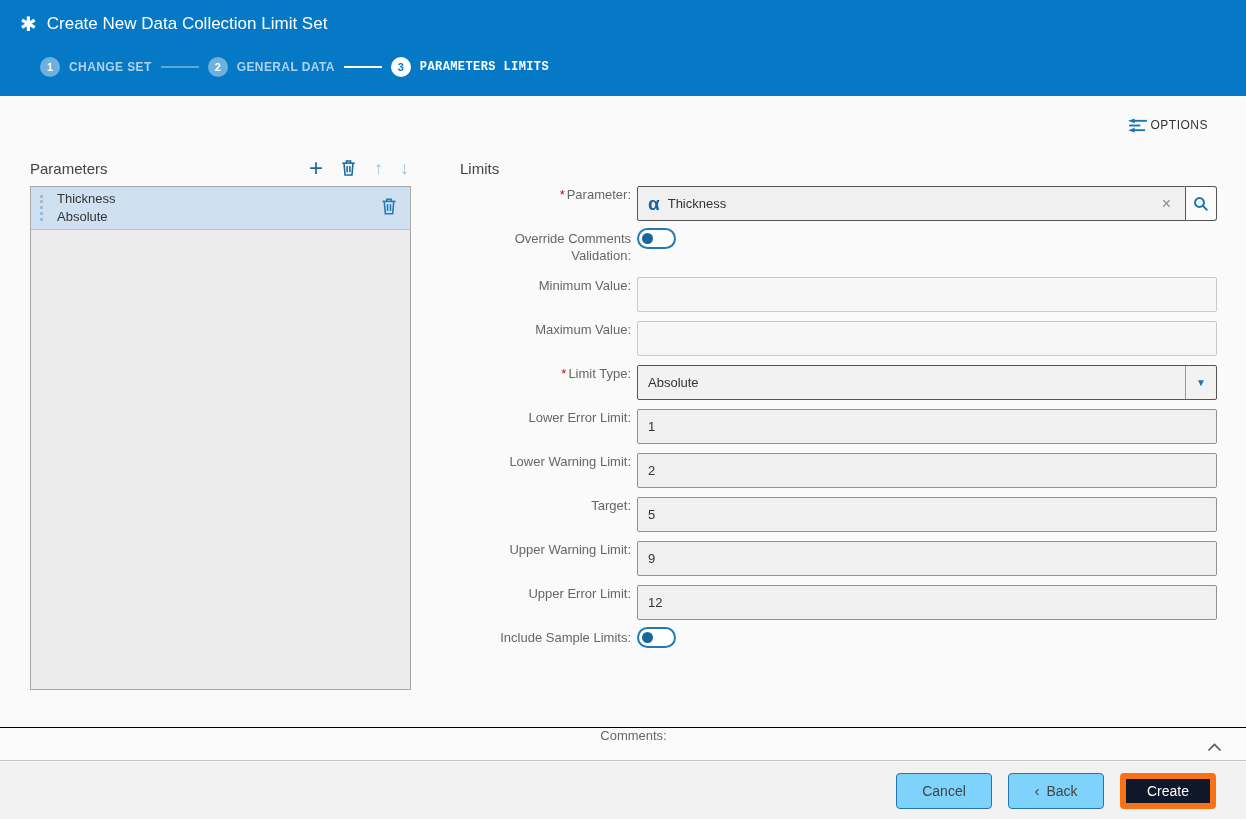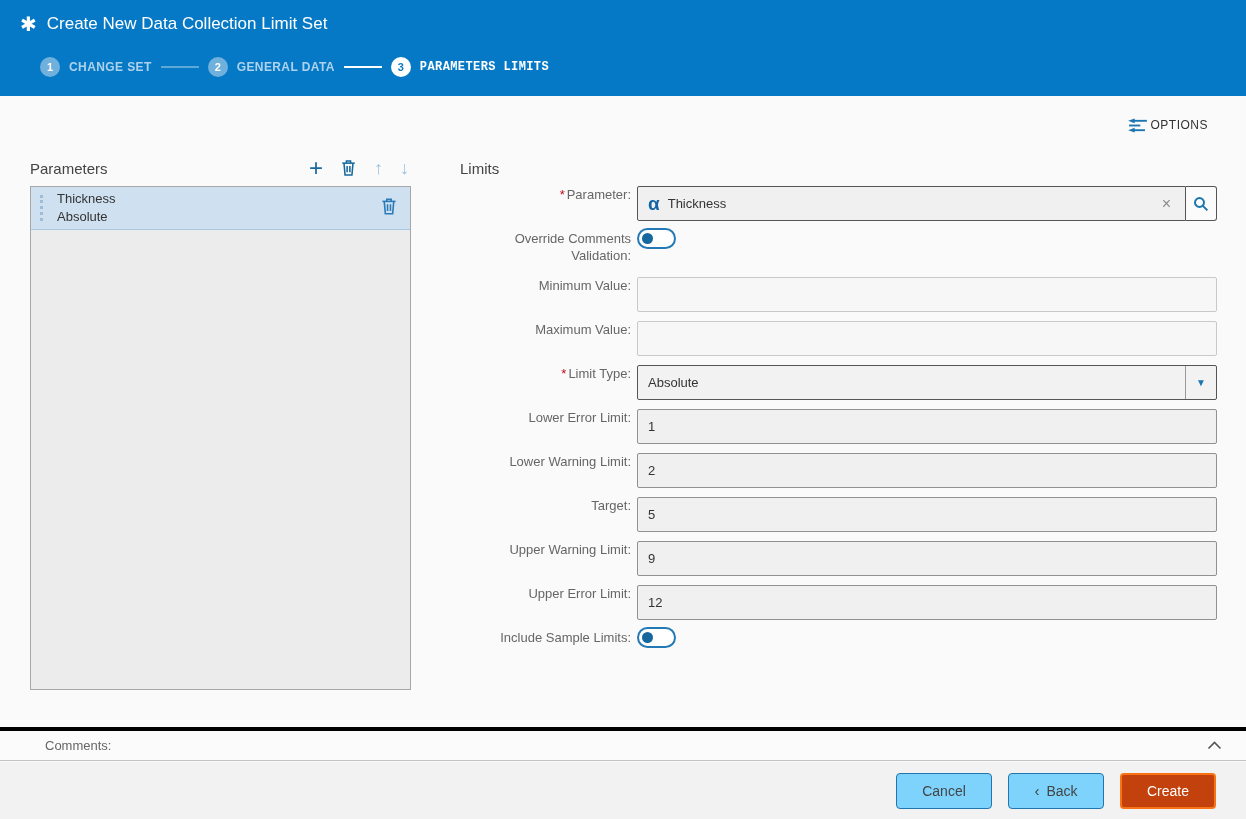--- a/index.html
+++ b/index.html
@@ -91,35 +91,35 @@
     position:relative; cursor:pointer; margin-top:-2px;
   }
   .toggle .knob {
     position:absolute; left:3px; top:3px; width:11px; height:11px; border-radius:50%;
     background:#15679e;
   }
 
   
   .comments-row {
     position:absolute; left:0; right:0; top:727px; height:34px; background:#fbfbfb;
-    border-top:4px solid #000000; border-bottom:1px solid #c3c3c3;
-    display:flex; align-items:center; padding:0 24px 0 45px;
+    border-top:1px solid #000000; border-bottom:1px solid #c3c3c3;
+    display:flex; align-items:center; padding:0 24px 0 45px;flex-direction:column;
   }
   .comments-label { font-size:13px; color:#666; }
   .comments-chevron { margin-left:auto; cursor:pointer; display:flex; align-items:center; }
 
   
   .footer { position:absolute; left:0; right:0; top:762px; bottom:0; background:#f2f2f2; }
   .footer-btns { position:absolute; right:30px; top:11px; display:flex; gap:16px; }
   .btn {
     min-width:96px; height:36px; border-radius:4px; font-family:inherit; font-size:14px;
     display:flex; align-items:center; justify-content:center; cursor:pointer; gap:7px;
   }
   .btn.secondary { background:#7dd3fc; border:1px solid #2176ad; color:#444; }
-  .btn.primary { background:#c2410c; border:2px solid #f97316; color:#fff; }
+  .btn.primary { background:#0f172a; border:6px solid #f97316; color:#fff; }
   .back-chev { font-size:15px; color:#444; line-height:14px; }
 </style>
 </head>
 <body>
 
 <div class="titlebar">
   <div class="title-row">
     <span class="title-ast">✱</span>
     <span class="title-text">Create New Data Collection Limit Set</span>
   </div>

